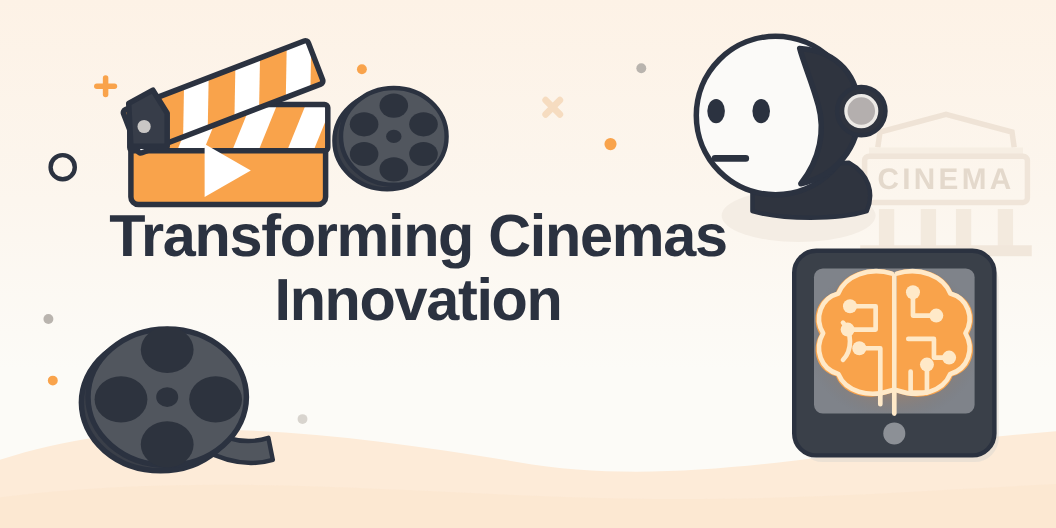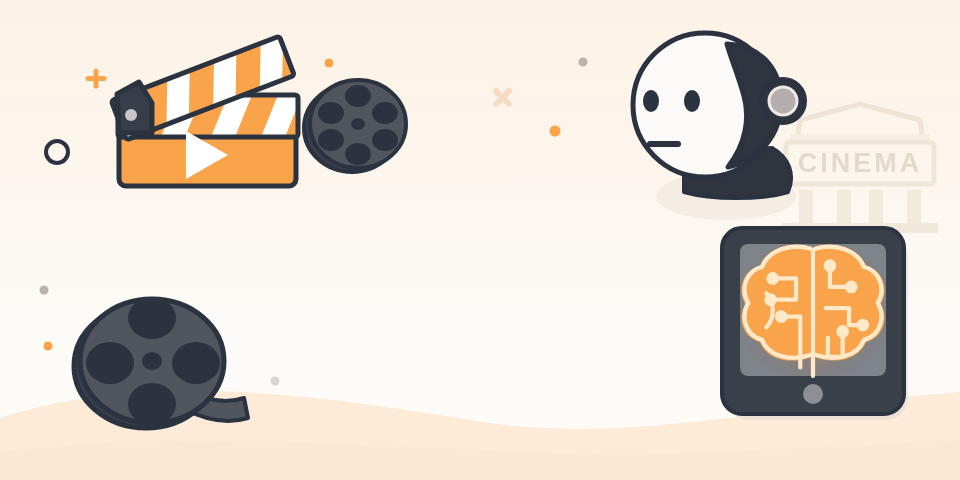--- a/index.html
+++ b/index.html
@@ -202,15 +202,17 @@
         <circle cx="-30" cy="10" r="6"></circle>
         <circle cx="16" cy="-38" r="6"></circle>
         <circle cx="36" cy="-18" r="6"></circle>
         <circle cx="47" cy="18" r="6"></circle>
         <circle cx="28" cy="24" r="6"></circle>
       </g>
     </g>
   </svg>
 
   <div id="headline">
+    <span class="line l1">Transforming Cinemas</span>
+    <span class="line l3">Innovation</span>
   </div>
 
 </div>
 
 </body></html>

